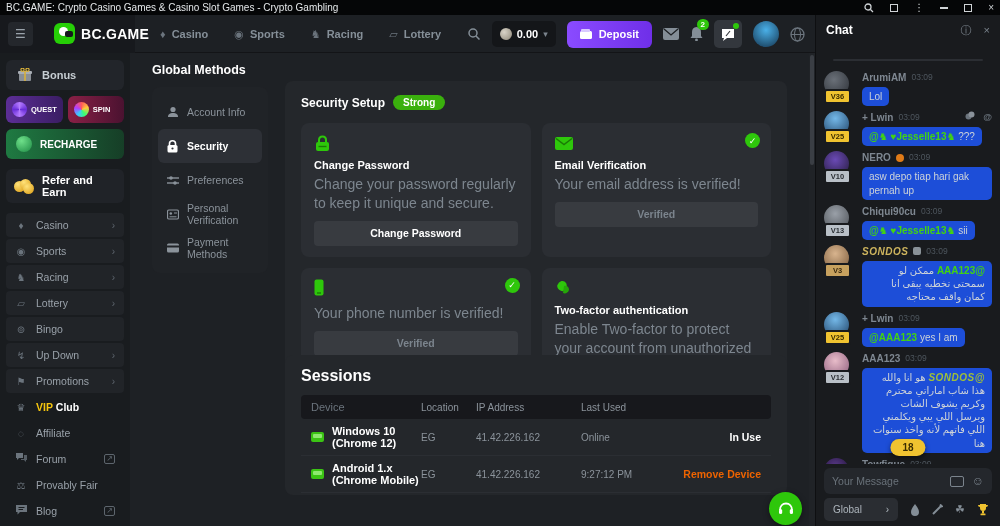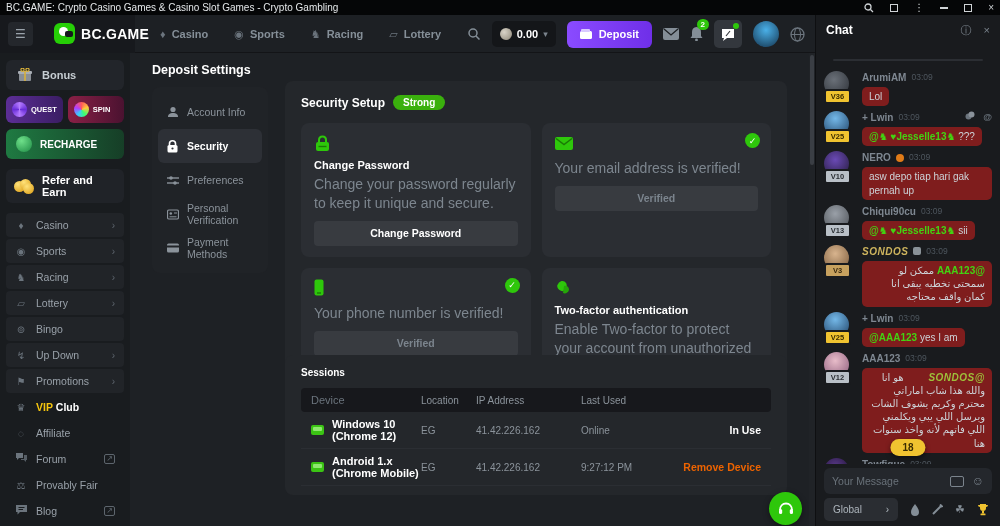--- a/index.html
+++ b/index.html
@@ -103,21 +103,21 @@
   .card-ico { height:18px; margin-bottom:7px; display:flex; align-items:center;}
   .card-check { position:absolute; top:10px; right:11px; width:15px; height:15px; border-radius:50%;
     background:#2ec70b; color:#fff; font-size:9px; display:flex; align-items:center; justify-content:center; font-weight:bold;}
   .card-title { color:#fff; font-size:11px; font-weight:bold; margin-bottom:4px;}
   .card-desc { color:#7d868f; font-size:14px; line-height:1.35; margin-bottom:8px; min-height:14px;}
   .card-btn { width:100%; height:25px; background:#383b40; border:none; border-radius:4px; color:#fff;
     font-weight:bold; font-size:10.5px; cursor:pointer; font-family:inherit;}
   .card-btn.muted { color:#7b848d; }
 
   #sessions-panel { position:absolute; left:155px; top:302px; width:502px; height:140px; background:#24272b; border-radius:8px; padding:12px 16px; }
-  .sess-title { color:#fff; font-size:10px; font-weight:bold; margin-bottom:10px; }
+  .sess-title { color:#fff; font-size:16px; font-weight:bold; margin-bottom:10px; }
   .sess-hrow { height:24px; background:#17181c; border-radius:4px; display:flex; align-items:center;
     padding:0 10px; color:#6b747d; font-size:9.5px; }
   .sess-row { height:37px; display:flex; align-items:center; padding:0 10px; border-bottom:1px solid #2b2e33; }
   .c-dev { flex:1; display:flex; align-items:center; gap:8px; color:#fff; font-size:11px; font-weight:bold;}
   .c-loc { width:55px; color:#8b939b; font-size:10px; }
   .c-ip  { width:105px; color:#8b939b; font-size:10px; }
   .c-last{ width:85px; color:#8b939b; font-size:10px; }
   .c-act { width:95px; text-align:right; font-size:10.5px; font-weight:bold; color:#fff; cursor:pointer;}
   .c-act.danger { color:#ed6300; }
   .dev-ico { width:13px; height:10px; background:#3bc414; border-radius:2px; position:relative; flex:none;}
@@ -150,24 +150,24 @@
   .lvl.gold { background:#f0c330; color:#3a2c00; }
   .lvl.silver { background:#b9c0c7; color:#2a2e33; }
   .lvl.bronze { background:#c7a15e; color:#3a2a10; }
   .msg-body { flex:1; min-width:0; padding-left:5px; }
   .msg-head { display:flex; align-items:center; gap:5px; font-size:10px; color:#7e8791; font-weight:bold; line-height:13px;}
   .mtime { color:#4e565e; font-weight:normal; font-size:8.5px; }
   .flair { width:8px; height:8px; border-radius:50%; background:#e07b18; display:inline-block; flex:none;}
   .flair.gray { background:#8a9298; border-radius:2px; }
   .fancy { font-style:italic; color:#cdb45e; letter-spacing:.5px;}
   .msg-tools { margin-left:auto; display:flex; gap:8px; color:#6b747d; font-size:9px; }
-  .bubble { display:inline-block; background:#7f1d1d; border-radius:5px; padding:3px 7px; margin-top:3px;
+  .bubble { display:inline-block; background:#1d4ed8; border-radius:5px; padding:3px 7px; margin-top:3px;
     font-size:10px; color:#cdd3d8; line-height:1.32; max-width:100%; }
   .mention { color:#43d312; font-weight:bold; }
-  .mention.fancy { color:#9ebf3a;margin-left:22px; }
+  .mention.fancy { color:#9ebf3a; }
   .rtl { direction:rtl; text-align:right; }
   #new-badge { position:absolute; left:50%; bottom:70px; transform:translateX(-50%); background:#f0c330;
     color:#3a2c00; font-size:10px; font-weight:bold; border-radius:10px; padding:3px 12px; cursor:pointer; z-index:5;
     box-shadow:0 2px 5px rgba(0,0,0,.5);}
   #chat-input-row { position:absolute; left:8px; right:8px; bottom:32px; height:26px; background:#24272c;
     border-radius:6px; display:flex; align-items:center; padding:0 8px; gap:8px; }
   #chat-input-row input { flex:1; background:transparent; border:none; outline:none; color:#cdd3d8;
     font-size:10.5px; font-family:inherit; min-width:0;}
   #chat-input-row input::placeholder { color:#697179; }
   .gif-icon { width:14px; height:11px; border:1px solid #7b848d; border-radius:2px; flex:none;}
@@ -375,21 +375,21 @@
     </div>
     <div class="side-item flat">
       
       
       
     </div>
   </div>
 </div>
 
 <div id="main">
-  <div id="settings-title">Deposit Settings</div>
+  <div id="settings-title">Global Methods</div>
 
   <div id="settings-nav">
     <div class="snav-item">
       <span class="snav-ico">
           <svg width="12" height="12" viewBox="0 0 12 12">
             <circle cx="6" cy="3.5" r="2.6" fill="#8b939b"></circle>
             <path d="M1 11 C1 8 3 7 6 7 C9 7 11 8 11 11 Z" fill="#8b939b"></path>
           </svg>
         </span>
       <span>Account Info</span>
@@ -456,20 +456,21 @@
         <button class="card-btn">Change Password</button>
       </div>
       <div class="sec-card">
         <div class="card-ico">
             <svg width="18" height="13" viewBox="0 0 18 13">
               <rect x="0" y="0" width="18" height="13" rx="2" fill="#2ec70b"></rect>
               <path d="M1 1.5 L9 7.5 L17 1.5" stroke="#1b7a06" stroke-width="1.5" fill="none"></path>
             </svg>
           </div>
         <span class="card-check">✓</span>
+        <div class="card-title">Email Verification</div>
         <div class="card-desc">Your email address is verified!</div>
         <button class="card-btn muted">Verified</button>
       </div>
       <div class="sec-card">
         <div class="card-ico">
             <svg width="10" height="17" viewBox="0 0 10 17">
               <rect x="0.5" y="0.5" width="9" height="16" rx="2" fill="#2ec70b"></rect>
               <line x1="3" y1="14" x2="7" y2="14" stroke="#1b7a06" stroke-width="1.4"></line>
             </svg>
           </div>

